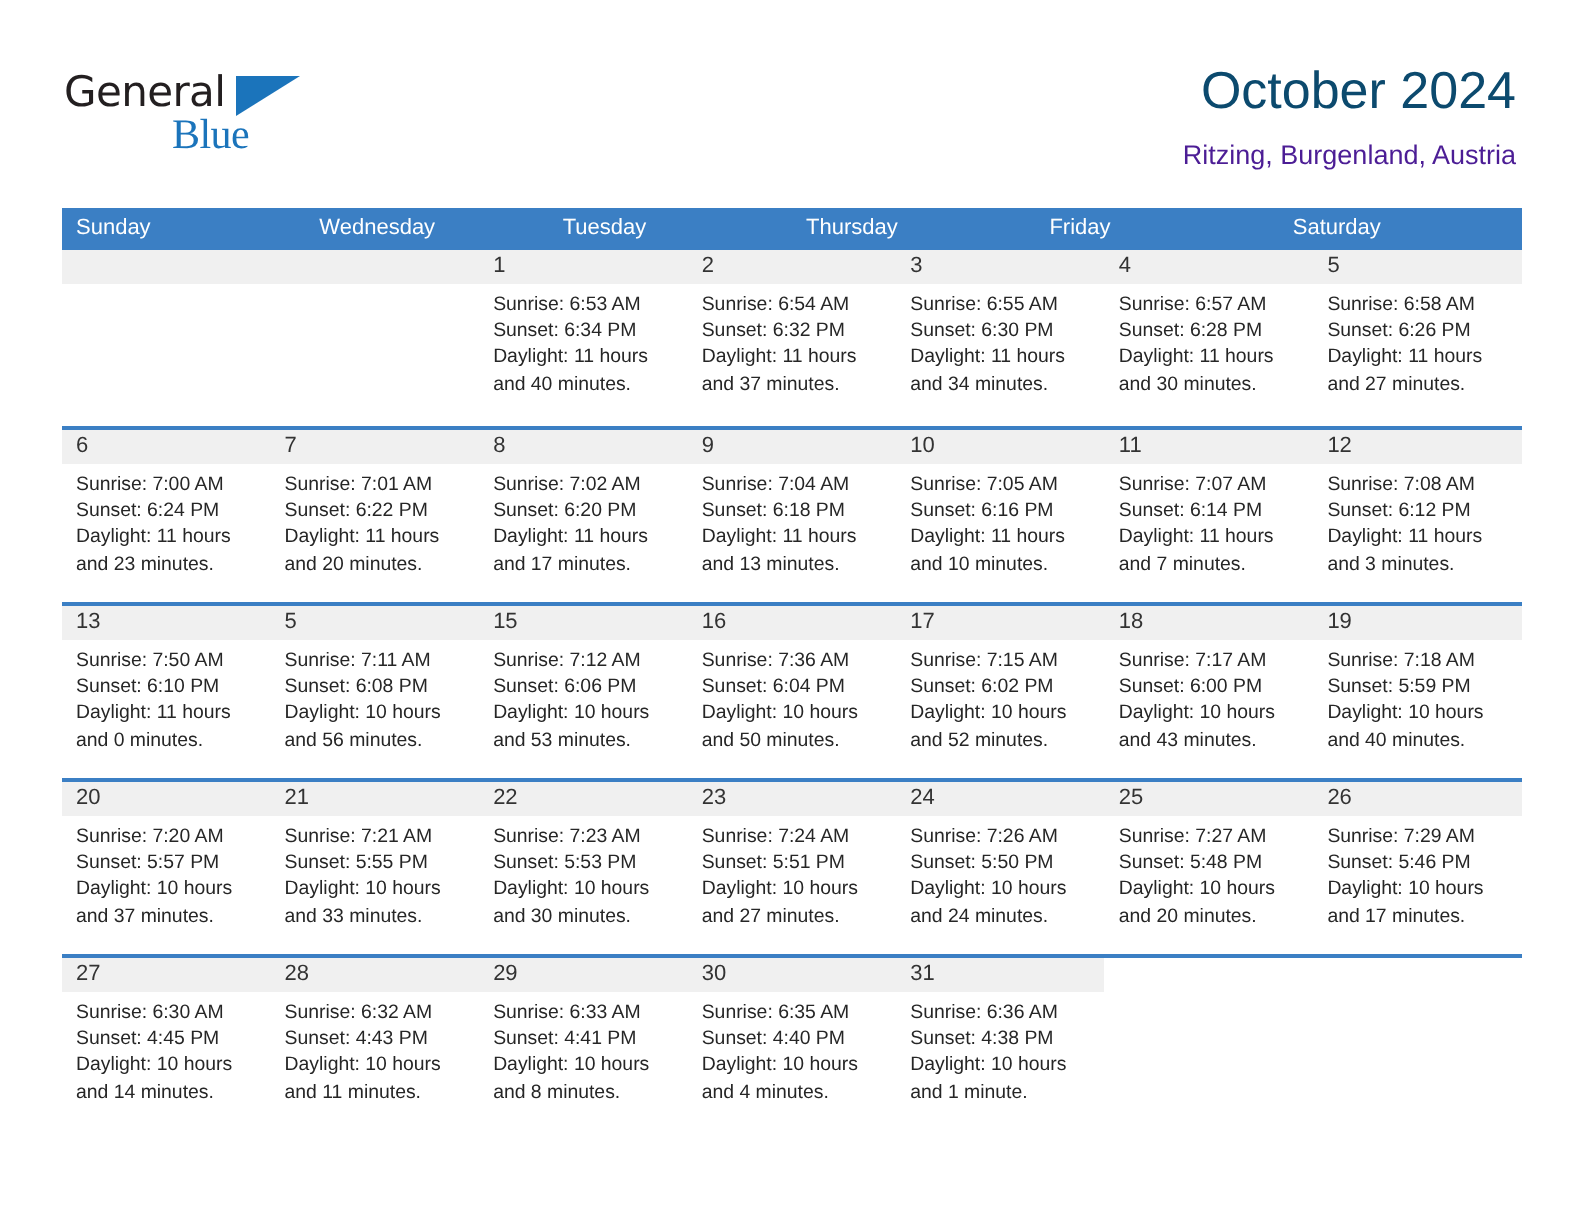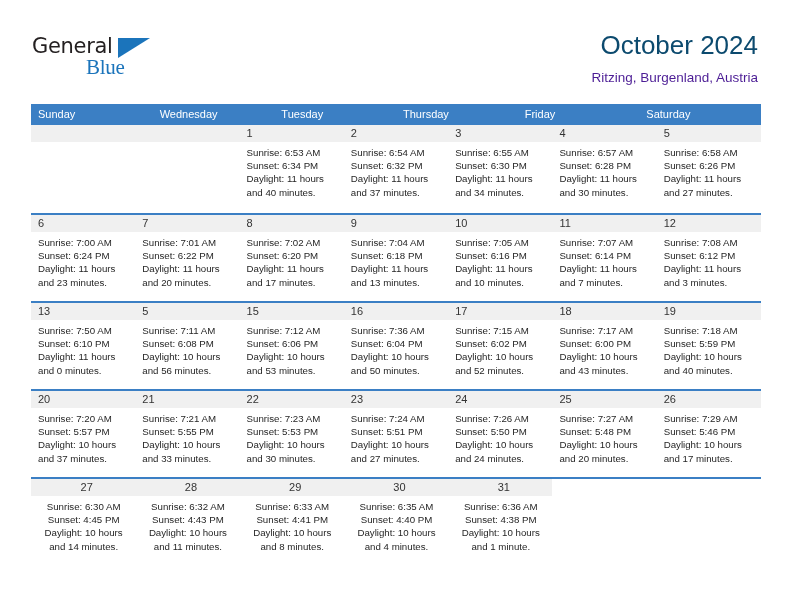--- a/index.html
+++ b/index.html
@@ -430,21 +430,21 @@
           <div class="day-cell">
             <div class="day-num">26</div>
             <div class="day-body">
               <div>Sunrise: 7:29 AM</div>
               <div>Sunset: 5:46 PM</div>
               <div>Daylight: 10 hours</div>
               <div>and 17 minutes.</div>
             </div>
           </div>
         </div>
-        <div class="week-row" style="border-top-color: rgb(59, 127, 196); text-align: center;">
+        <div class="week-row" style="border-top-color: rgb(59, 127, 196);">
           <div class="day-cell">
             <div class="day-num">27</div>
             <div class="day-body">
               <div>Sunrise: 6:30 AM</div>
               <div>Sunset: 4:45 PM</div>
               <div>Daylight: 10 hours</div>
               <div>and 14 minutes.</div>
             </div>
           </div>
           <div class="day-cell">

